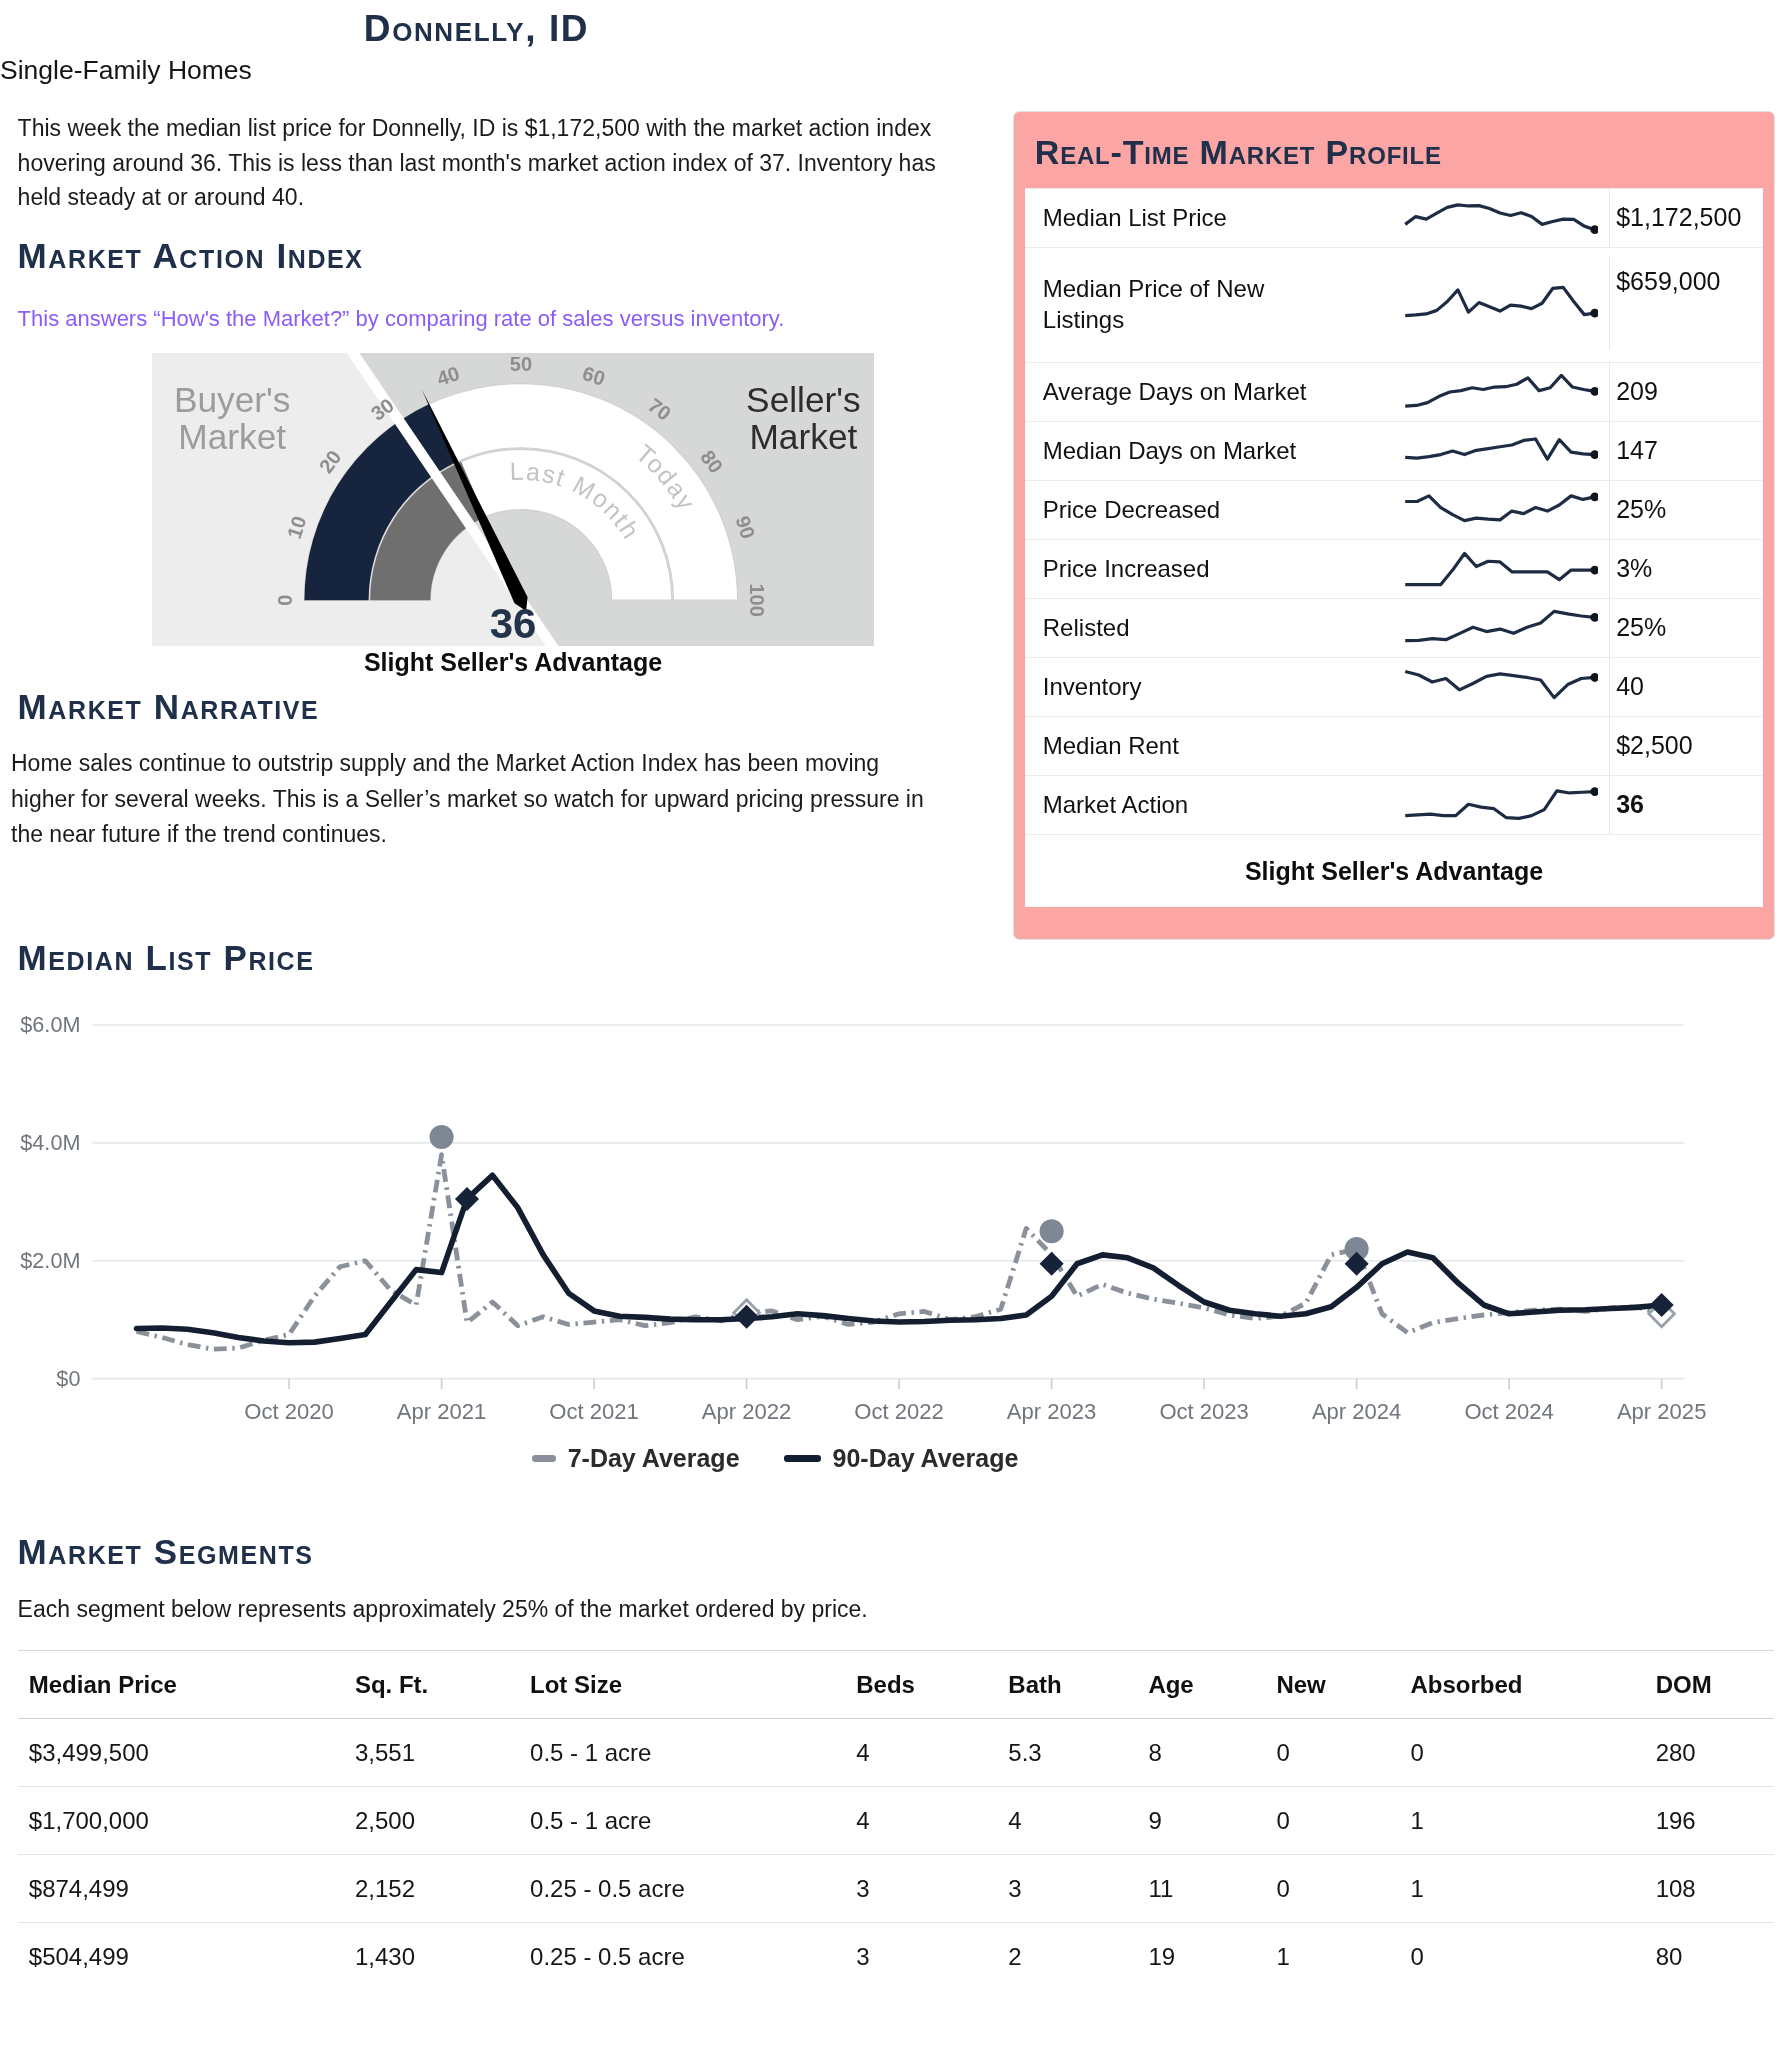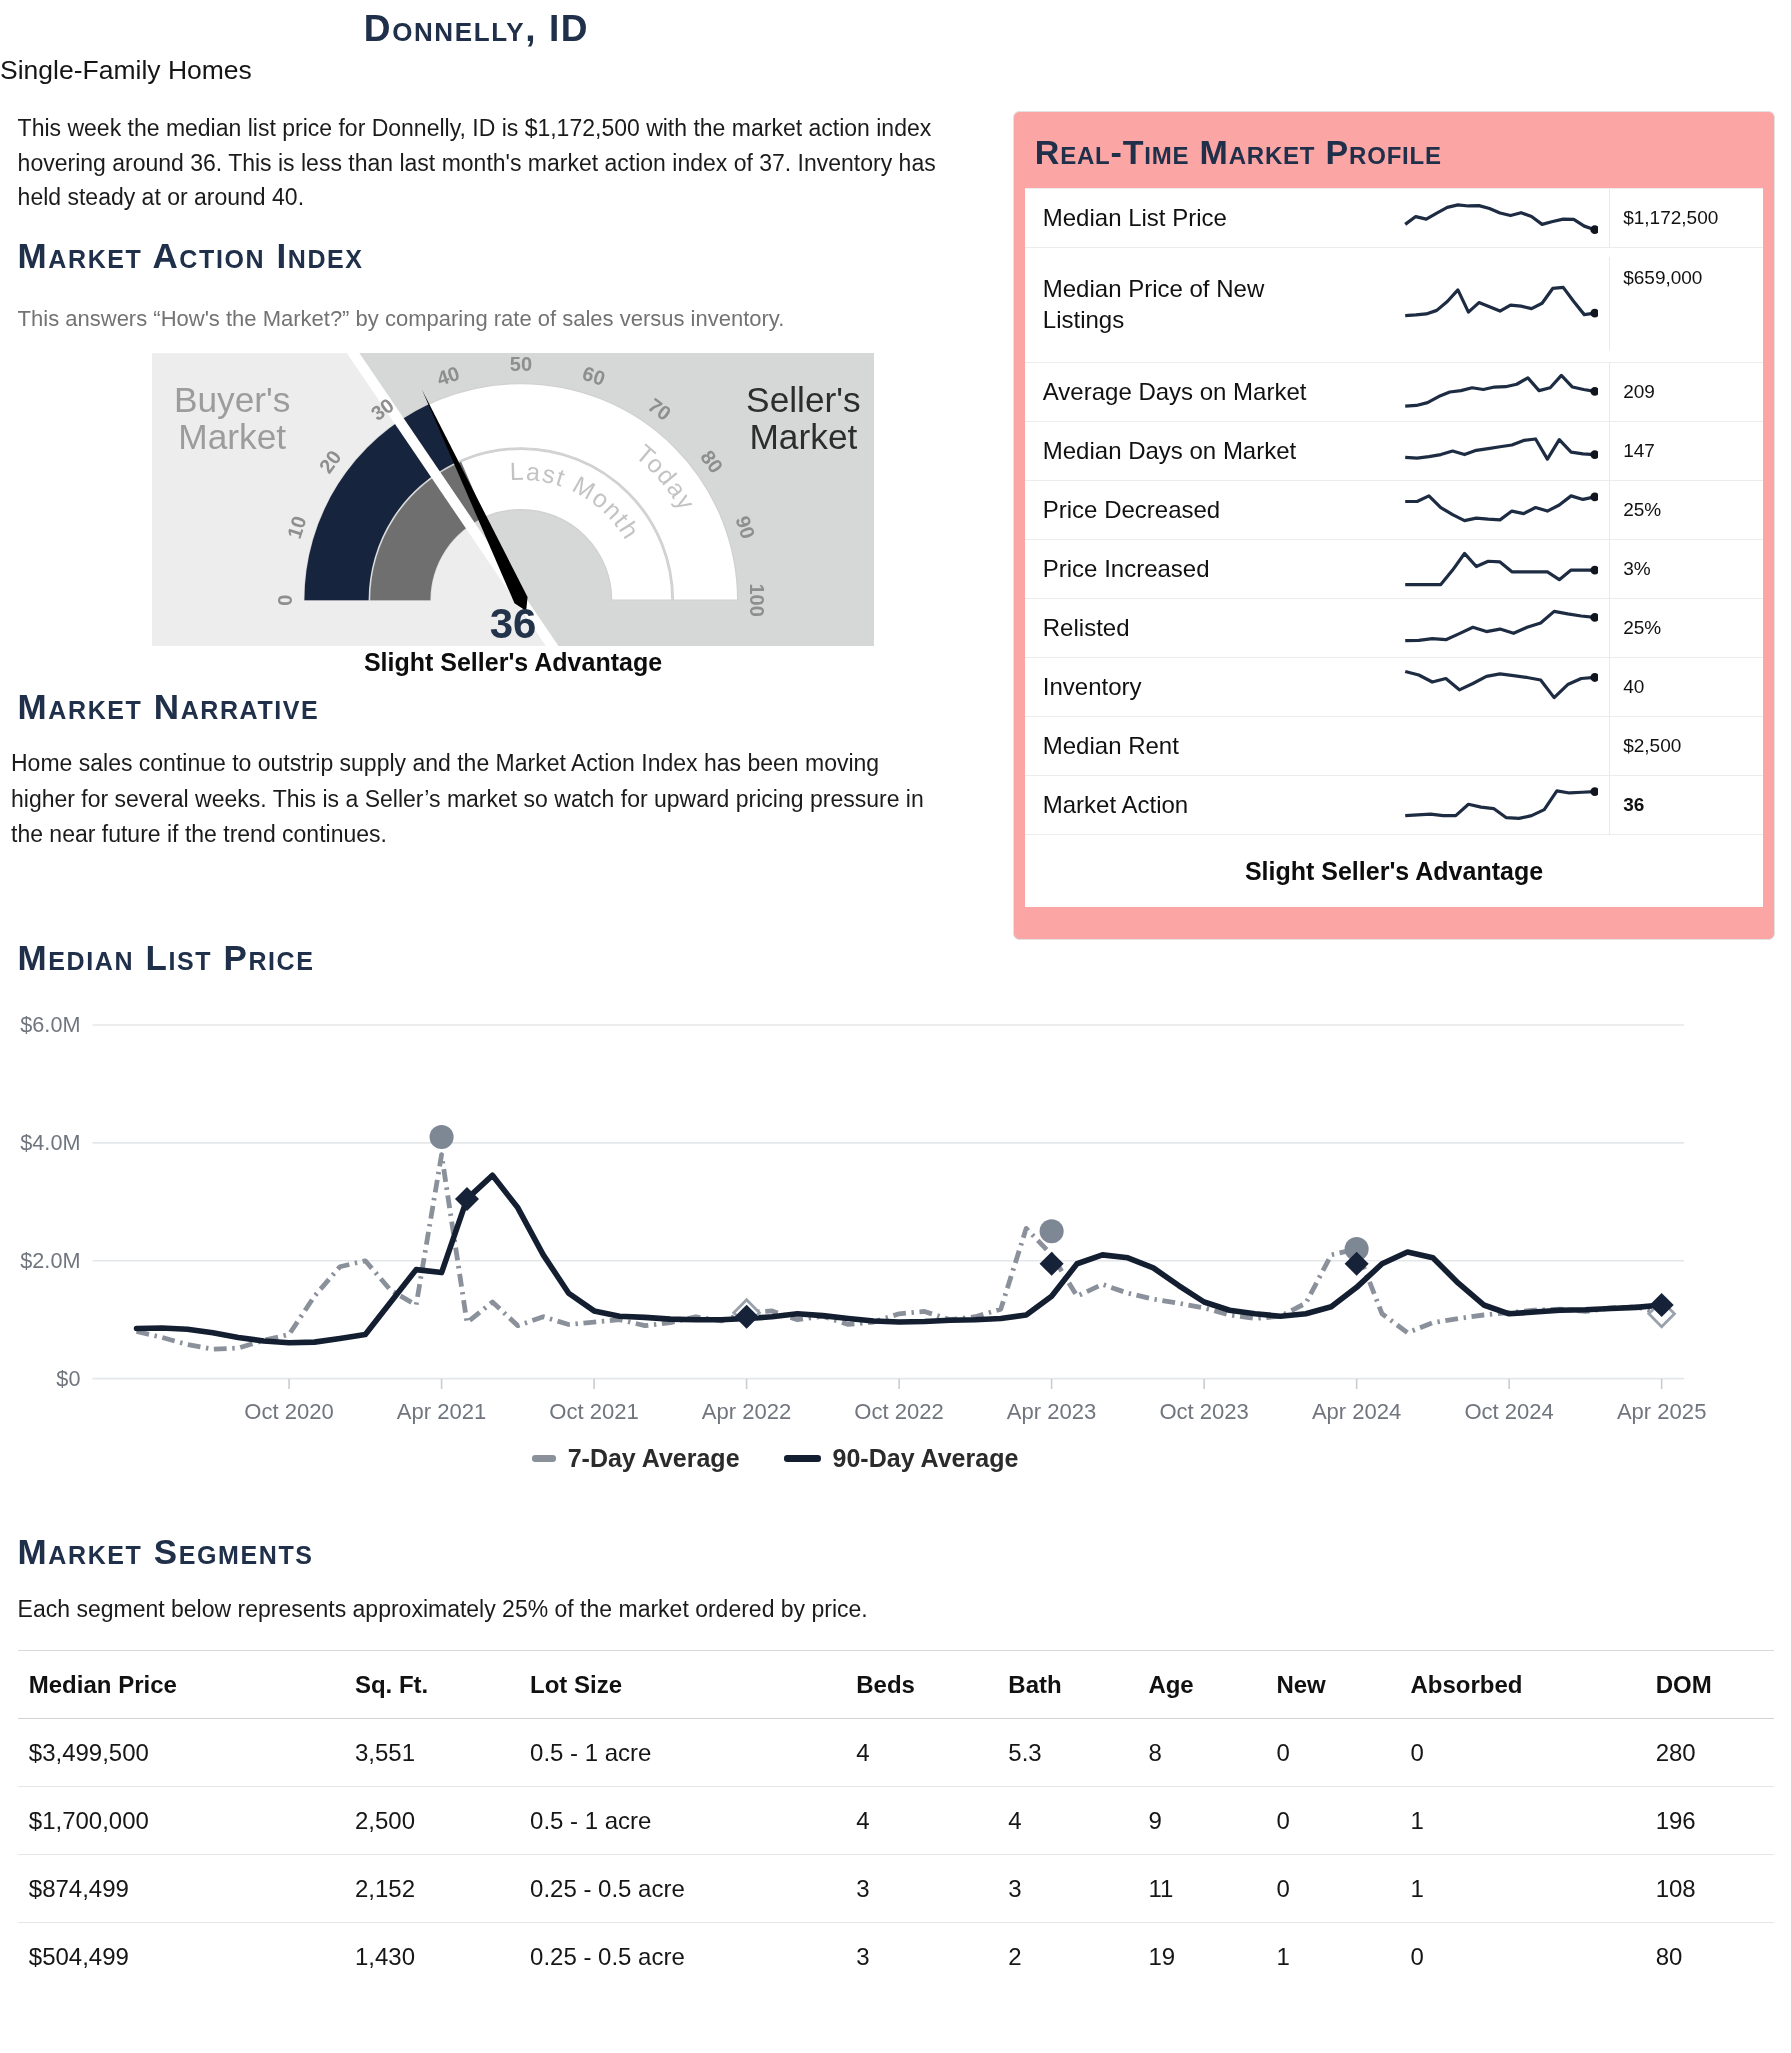--- a/index.html
+++ b/index.html
@@ -4,21 +4,21 @@
 <style>
   html,body{margin:0;padding:0;background:#fff}
   body{width:1791px;height:2053px;position:relative;font-family:"Liberation Sans",sans-serif;color:#1b1b1b;overflow:hidden}
   .sc{font-variant:small-caps}
   .h{color:#20304a;font-weight:700;letter-spacing:1.6px}
   .title{position:absolute;left:0;top:8px;width:953px;text-align:center;font-size:37px}
   .subtitle{position:absolute;left:0;top:55px;width:1791px;text-align:left;font-size:26.5px;color:#151515}
   .intro{position:absolute;left:17.6px;top:111px;width:938px;font-size:23px;line-height:1.5;color:#1b1b1b}
   .h2{position:absolute;font-size:35px}
   .mai-h{left:17.6px;top:236px}
-  .mai-desc{position:absolute;left:17.6px;top:306px;font-size:22px;color:#737373}
+  .mai-desc{position:absolute;left:17.6px;top:306px;font-size:22px;color:#8b5cf6}
   #gauge-svg{position:absolute;left:152px;top:353px}
   .gauge-value{position:absolute;left:152px;top:603px;width:722px;text-align:center;font-size:42px;font-weight:600;color:#22334a;line-height:1}
   .gauge-status{position:absolute;left:152px;top:648px;width:722px;text-align:center;font-size:25px;font-weight:700;color:#0d0d0d}
   .narr-h{left:17.6px;top:687px}
   .narr-text{position:absolute;left:11px;top:746px;width:938px;font-size:23px;line-height:1.55;color:#1b1b1b}
   .mlp-h{left:17.6px;top:938px}
   #chart-svg{position:absolute;left:0;top:1001px}
   .legend{position:absolute;left:0;top:1444px;width:1550px;display:flex;justify-content:center;align-items:center;gap:44px;font-size:25px;font-weight:700;color:#2b2b2b}
   .legend .item{display:flex;align-items:center}
   .legend .g{display:inline-block;height:6.4px;border-radius:3.2px;margin-right:12px}
@@ -28,21 +28,21 @@
   .segments table{border-collapse:collapse;width:100%;table-layout:fixed;border-top:1.6px solid #d9d9d9}
   .segments th{font-weight:700;text-align:left;font-size:24px;color:#111;height:67px;padding:0 0 0 11.2px;border-bottom:1.6px solid #d2d2d2;vertical-align:middle}
   .segments td{font-size:24px;color:#161616;height:67px;padding:0 0 0 11.2px;border-bottom:1.6px solid #e6e6e6;vertical-align:middle}
   .segments tr:last-child td{border-bottom:none}
   .profile{position:absolute;left:1013px;top:111px;width:762px;height:829px;background:#fca5a5;border:0.8px solid #e2e2e2;border-radius:6.4px;box-sizing:border-box;padding:14.4px 11.2px 0}
   .p-h{font-size:34px;padding:6.4px 0 16px 9.6px;letter-spacing:0.8px}
   .p-body{background:#fff;border-top:1.6px solid #ececec}
   .prow{display:flex;background:#fff;border-bottom:1.6px solid #ececec;min-height:58px;align-items:center}
   .prow .lbl{flex:0 0 377px;box-sizing:border-box;padding:0 80px 0 17.6px;font-size:24px;color:#111;line-height:1.3}
   .prow .spk{flex:0 0 207px}
-  .prow .val{flex:1;align-self:stretch;display:flex;align-items:center;border-left:1.6px solid #e9e9e9;padding-left:13px;font-size:19px;color:#111}
+  .prow .val{flex:1;align-self:stretch;display:flex;align-items:center;border-left:1.6px solid #e9e9e9;padding-left:6px;font-size:25px;color:#111}
   .prow.tall{align-items:center;padding:9.6px 0 11.2px;min-height:93px}
   .prow.tall .val{align-items:flex-start;padding-top:9.6px}
   .prow.boldval .val{font-weight:700}
   .p-f{text-align:center;font-size:25px;font-weight:700;color:#0d0d0d;padding:22.5px 0 21px;background:#fff}
 </style>
 </head>
 <body>
 
 <div class="title sc h">Donnelly, ID</div>
 <div class="subtitle">Single-Family Homes</div>

